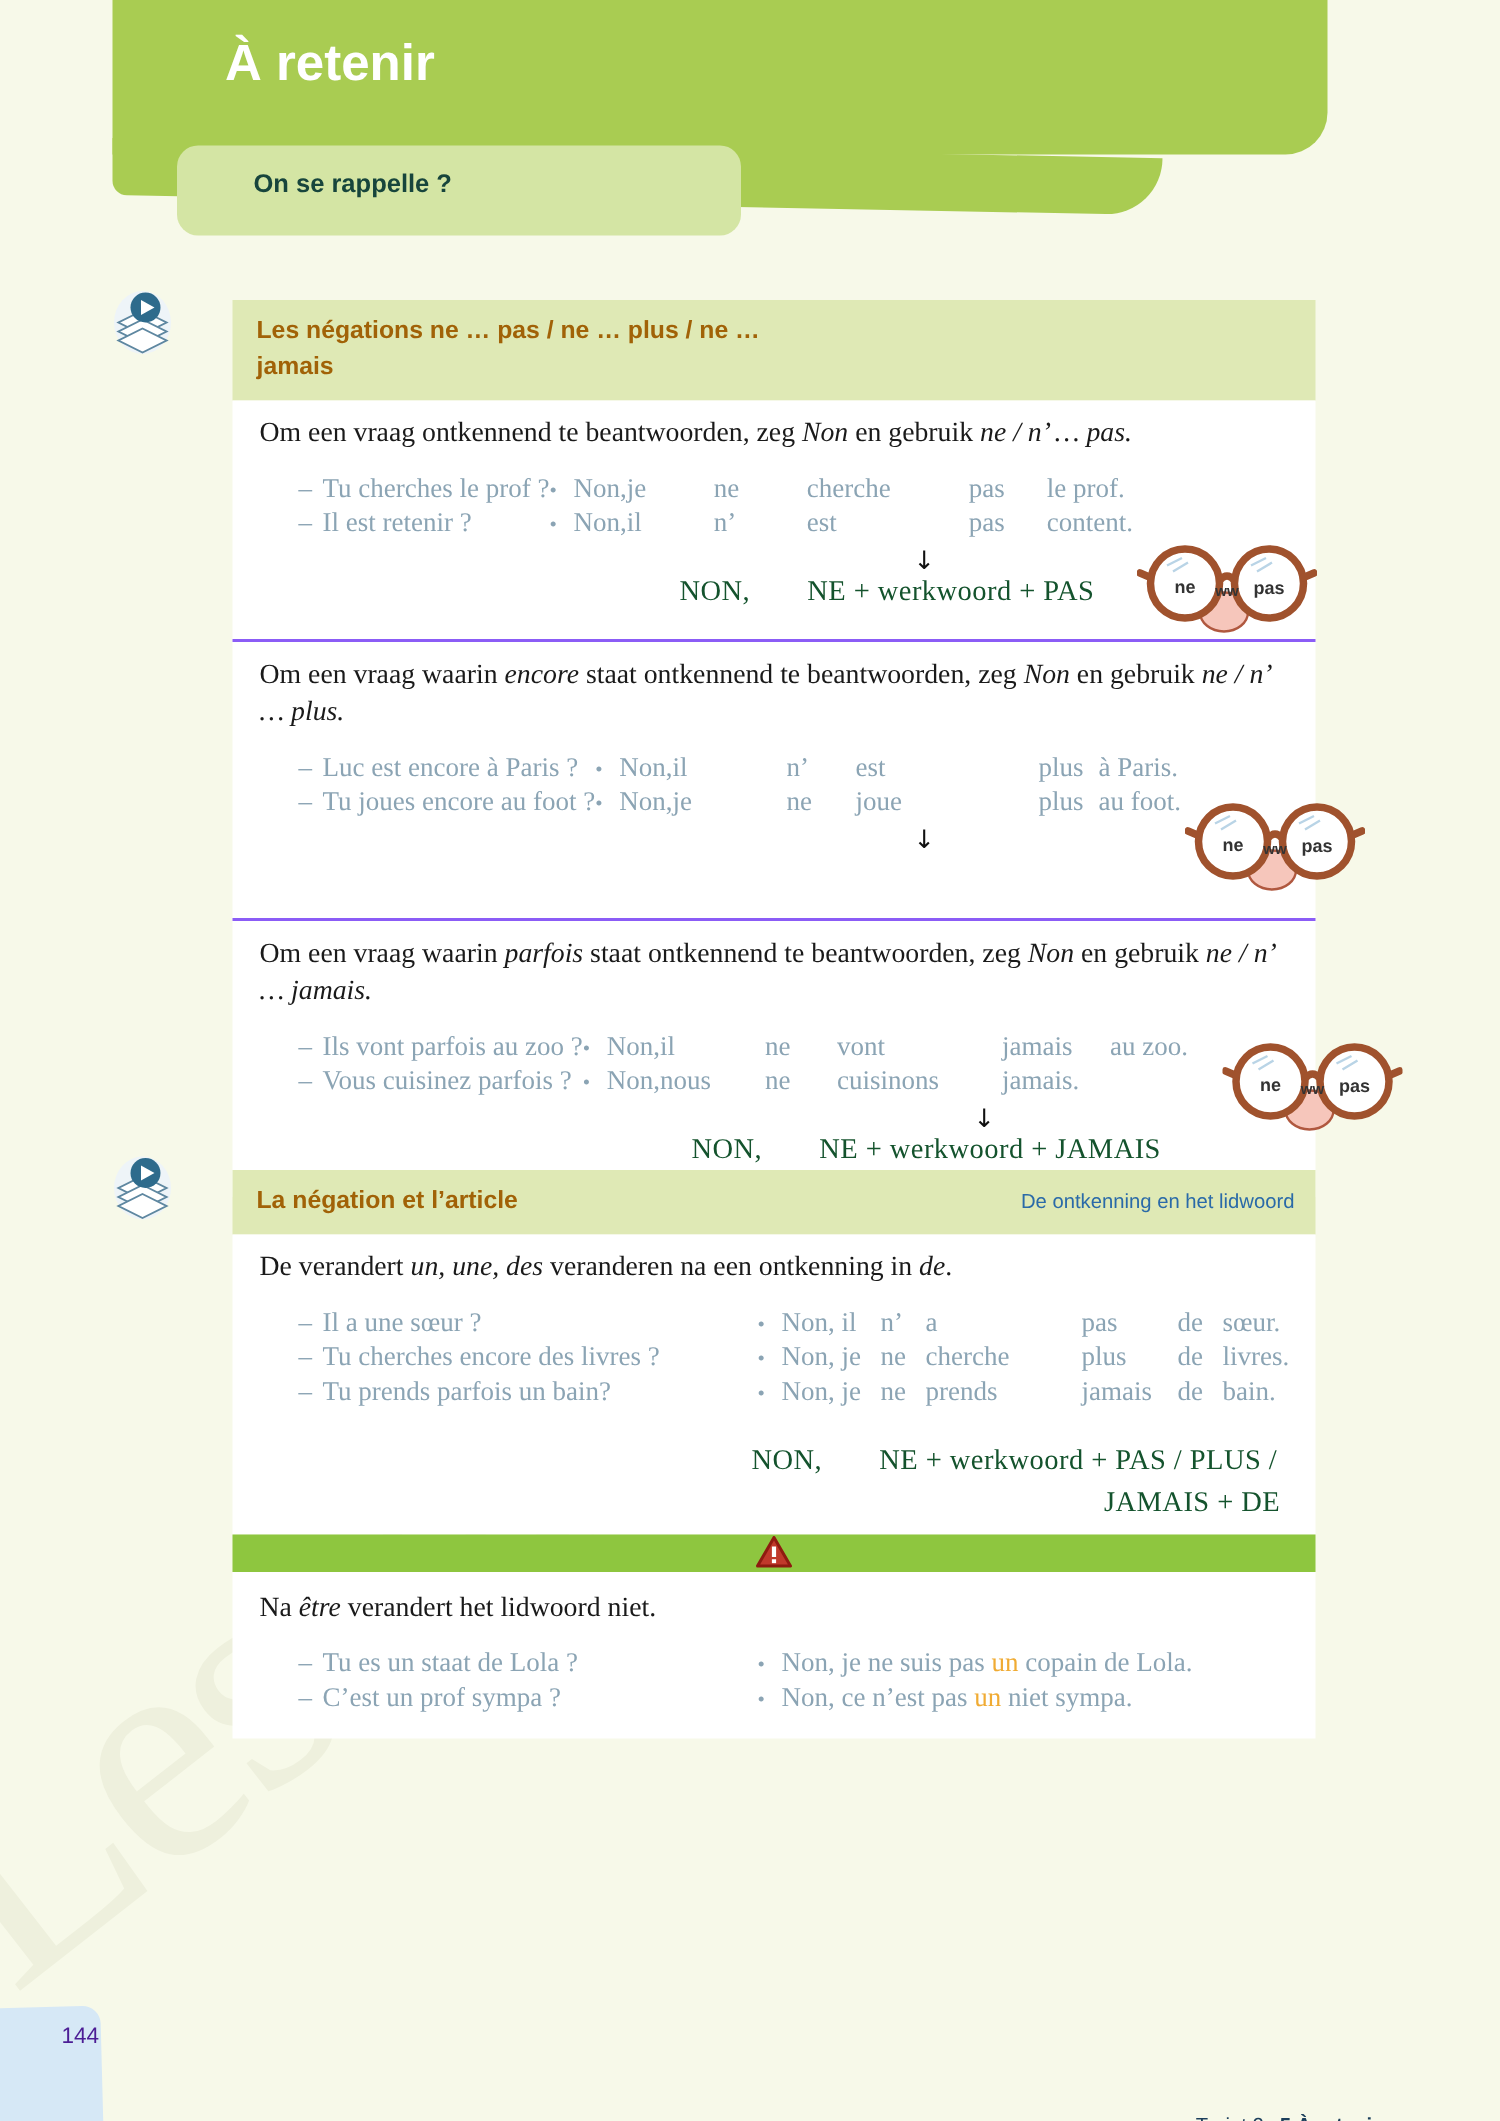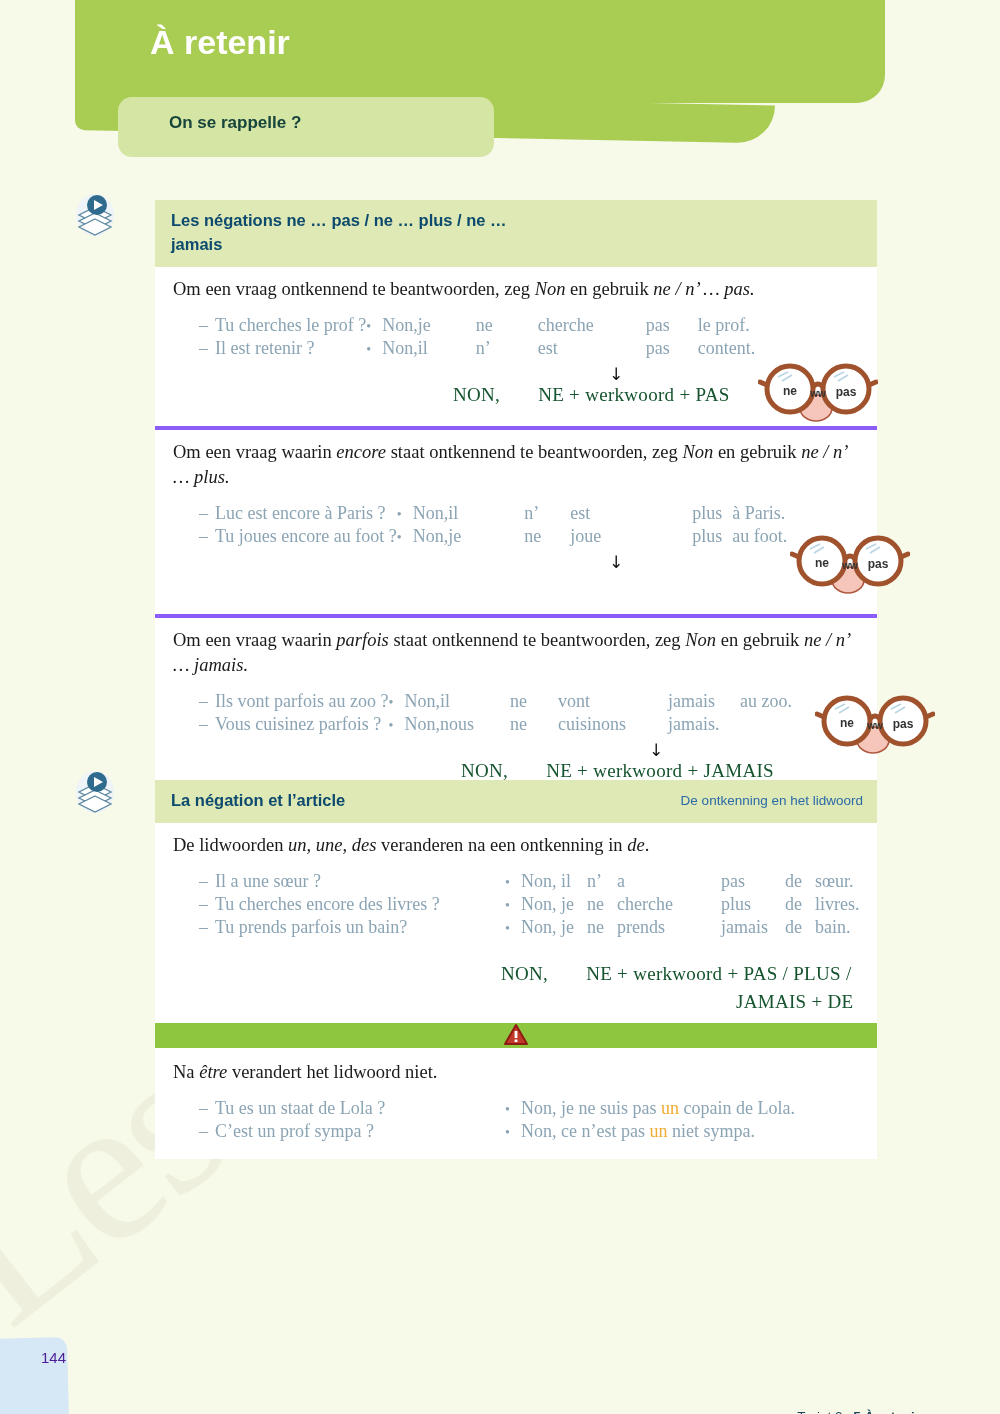--- a/index.html
+++ b/index.html
@@ -106,39 +106,39 @@
     padding: 9px 14px 10px 16px;
     display: flex;
     justify-content: space-between;
     align-items: flex-start;
     box-sizing: border-box;
   }
   .sec-header .fr {
     font-family: "Liberation Sans", sans-serif;
     font-size: 16.5px;
     font-weight: bold;
-    color: #0c4a6e;
+    color: #a16207;
     line-height: 1.45;
     max-width: 380px;
   }
   .sec-header .nl {
     font-family: "Liberation Sans", sans-serif;
     font-size: 13.5px;
     color: #2a6aa8;
     line-height: 1.45;
     text-align: right;
     max-width: 300px;
     padding-top: 2px;
   }
 
   .block {
     background: #ffffff;
     box-sizing: border-box;
     padding: 10px 16px 8px 18px;
-    border-bottom: 4px solid #8b5cf6;
+    border-bottom: 2px solid #8b5cf6;
   }
   .block.last { border-bottom: none; }
 
   .rule {
     font-family: "Liberation Serif", serif;
     font-size: 18.5px;
     color: #1a1a1a;
     line-height: 1.35;
     margin-bottom: 4px;
   }
@@ -449,21 +449,21 @@
 
 <div class="section" id="section-2" style="top:780px;">
 
   <div class="sec-header">
     <div class="fr">La négation et l’article</div>
     <div class="nl">De ontkenning en het lidwoord</div>
   </div>
 
   <div class="block last" style="padding-bottom:4px;">
     <div class="rule">
-      <span>De lidwoorden </span><i>un, une, des</i><span> veranderen na een ontkenning in </span><i>de</i><span>.</span>
+      <span>De verandert </span><i>un, une, des</i><span> veranderen na een ontkenning in </span><i>de</i><span>.</span>
     </div>
     <table class="ex">
       <tbody>
           <tr>
         <td class="dash">–</td>
         <td class="q" style="width:290px">Il a une sœur ?</td>
         <td class="bul">•</td>
         <td class="sub grey" style="width:40px">Non,</td>
         <td class="sub grey" style="width:26px">il</td>
         <td class="neg grey" style="width:30px">n’</td>

